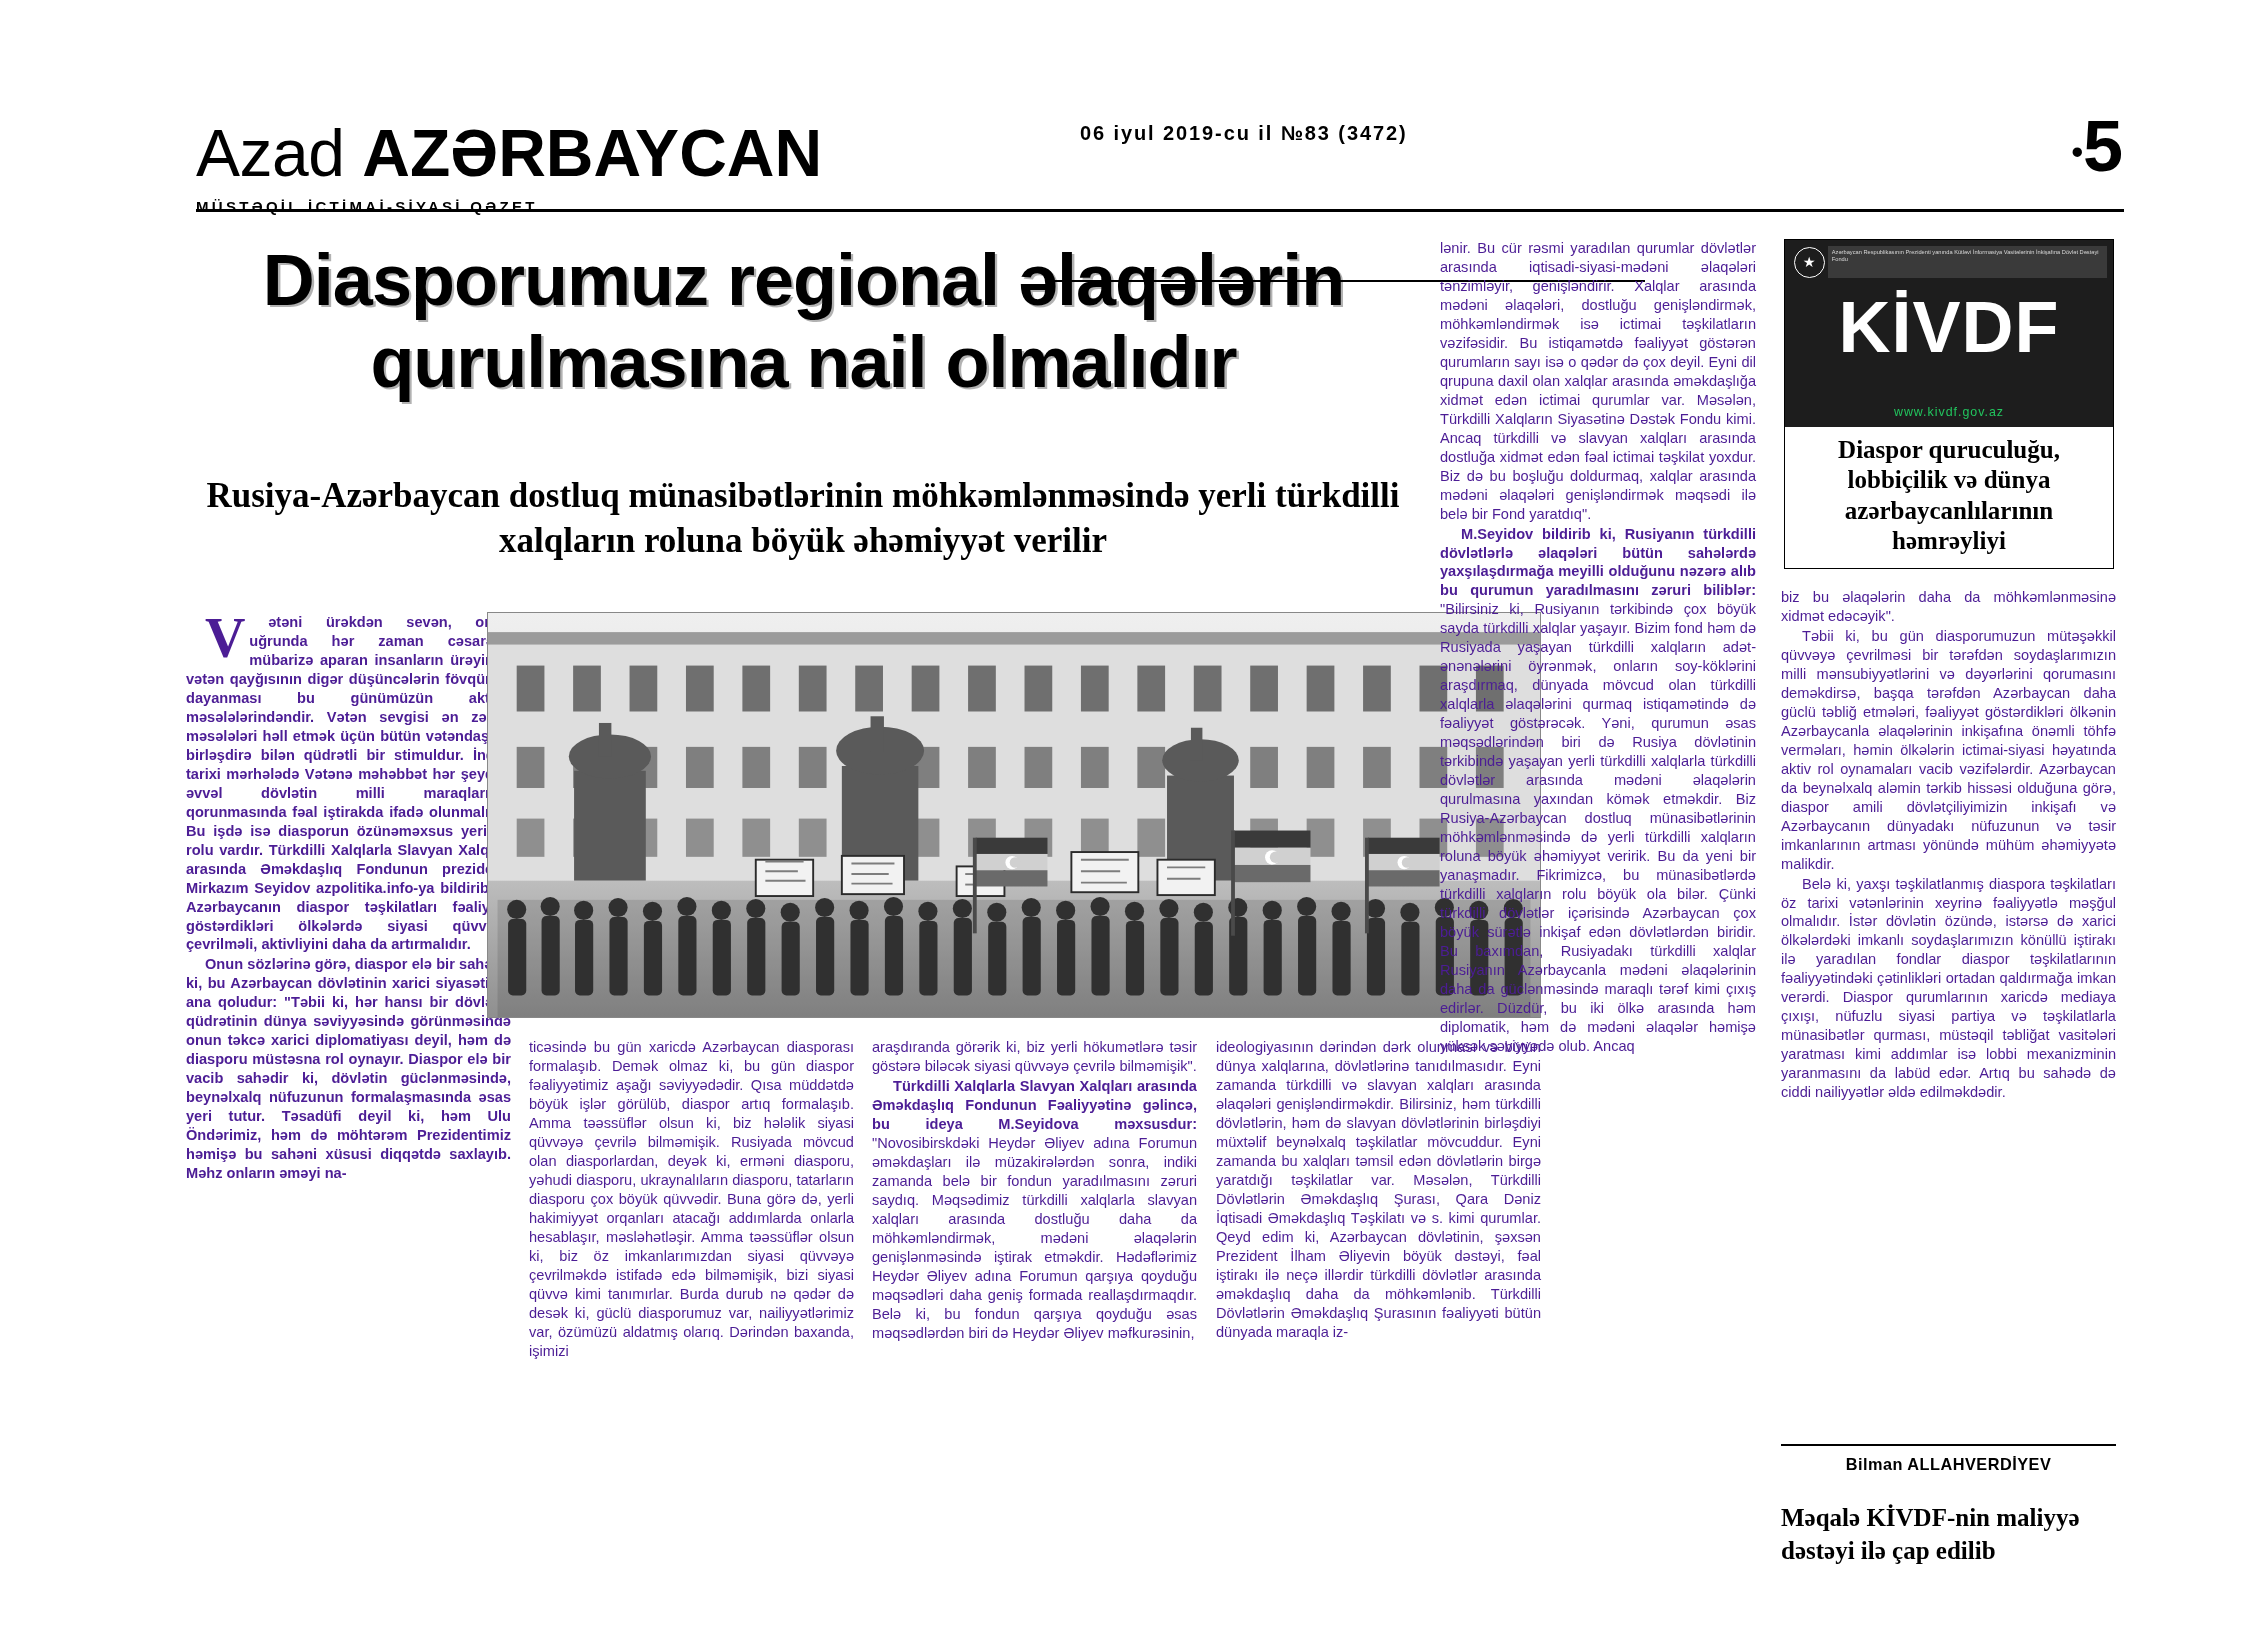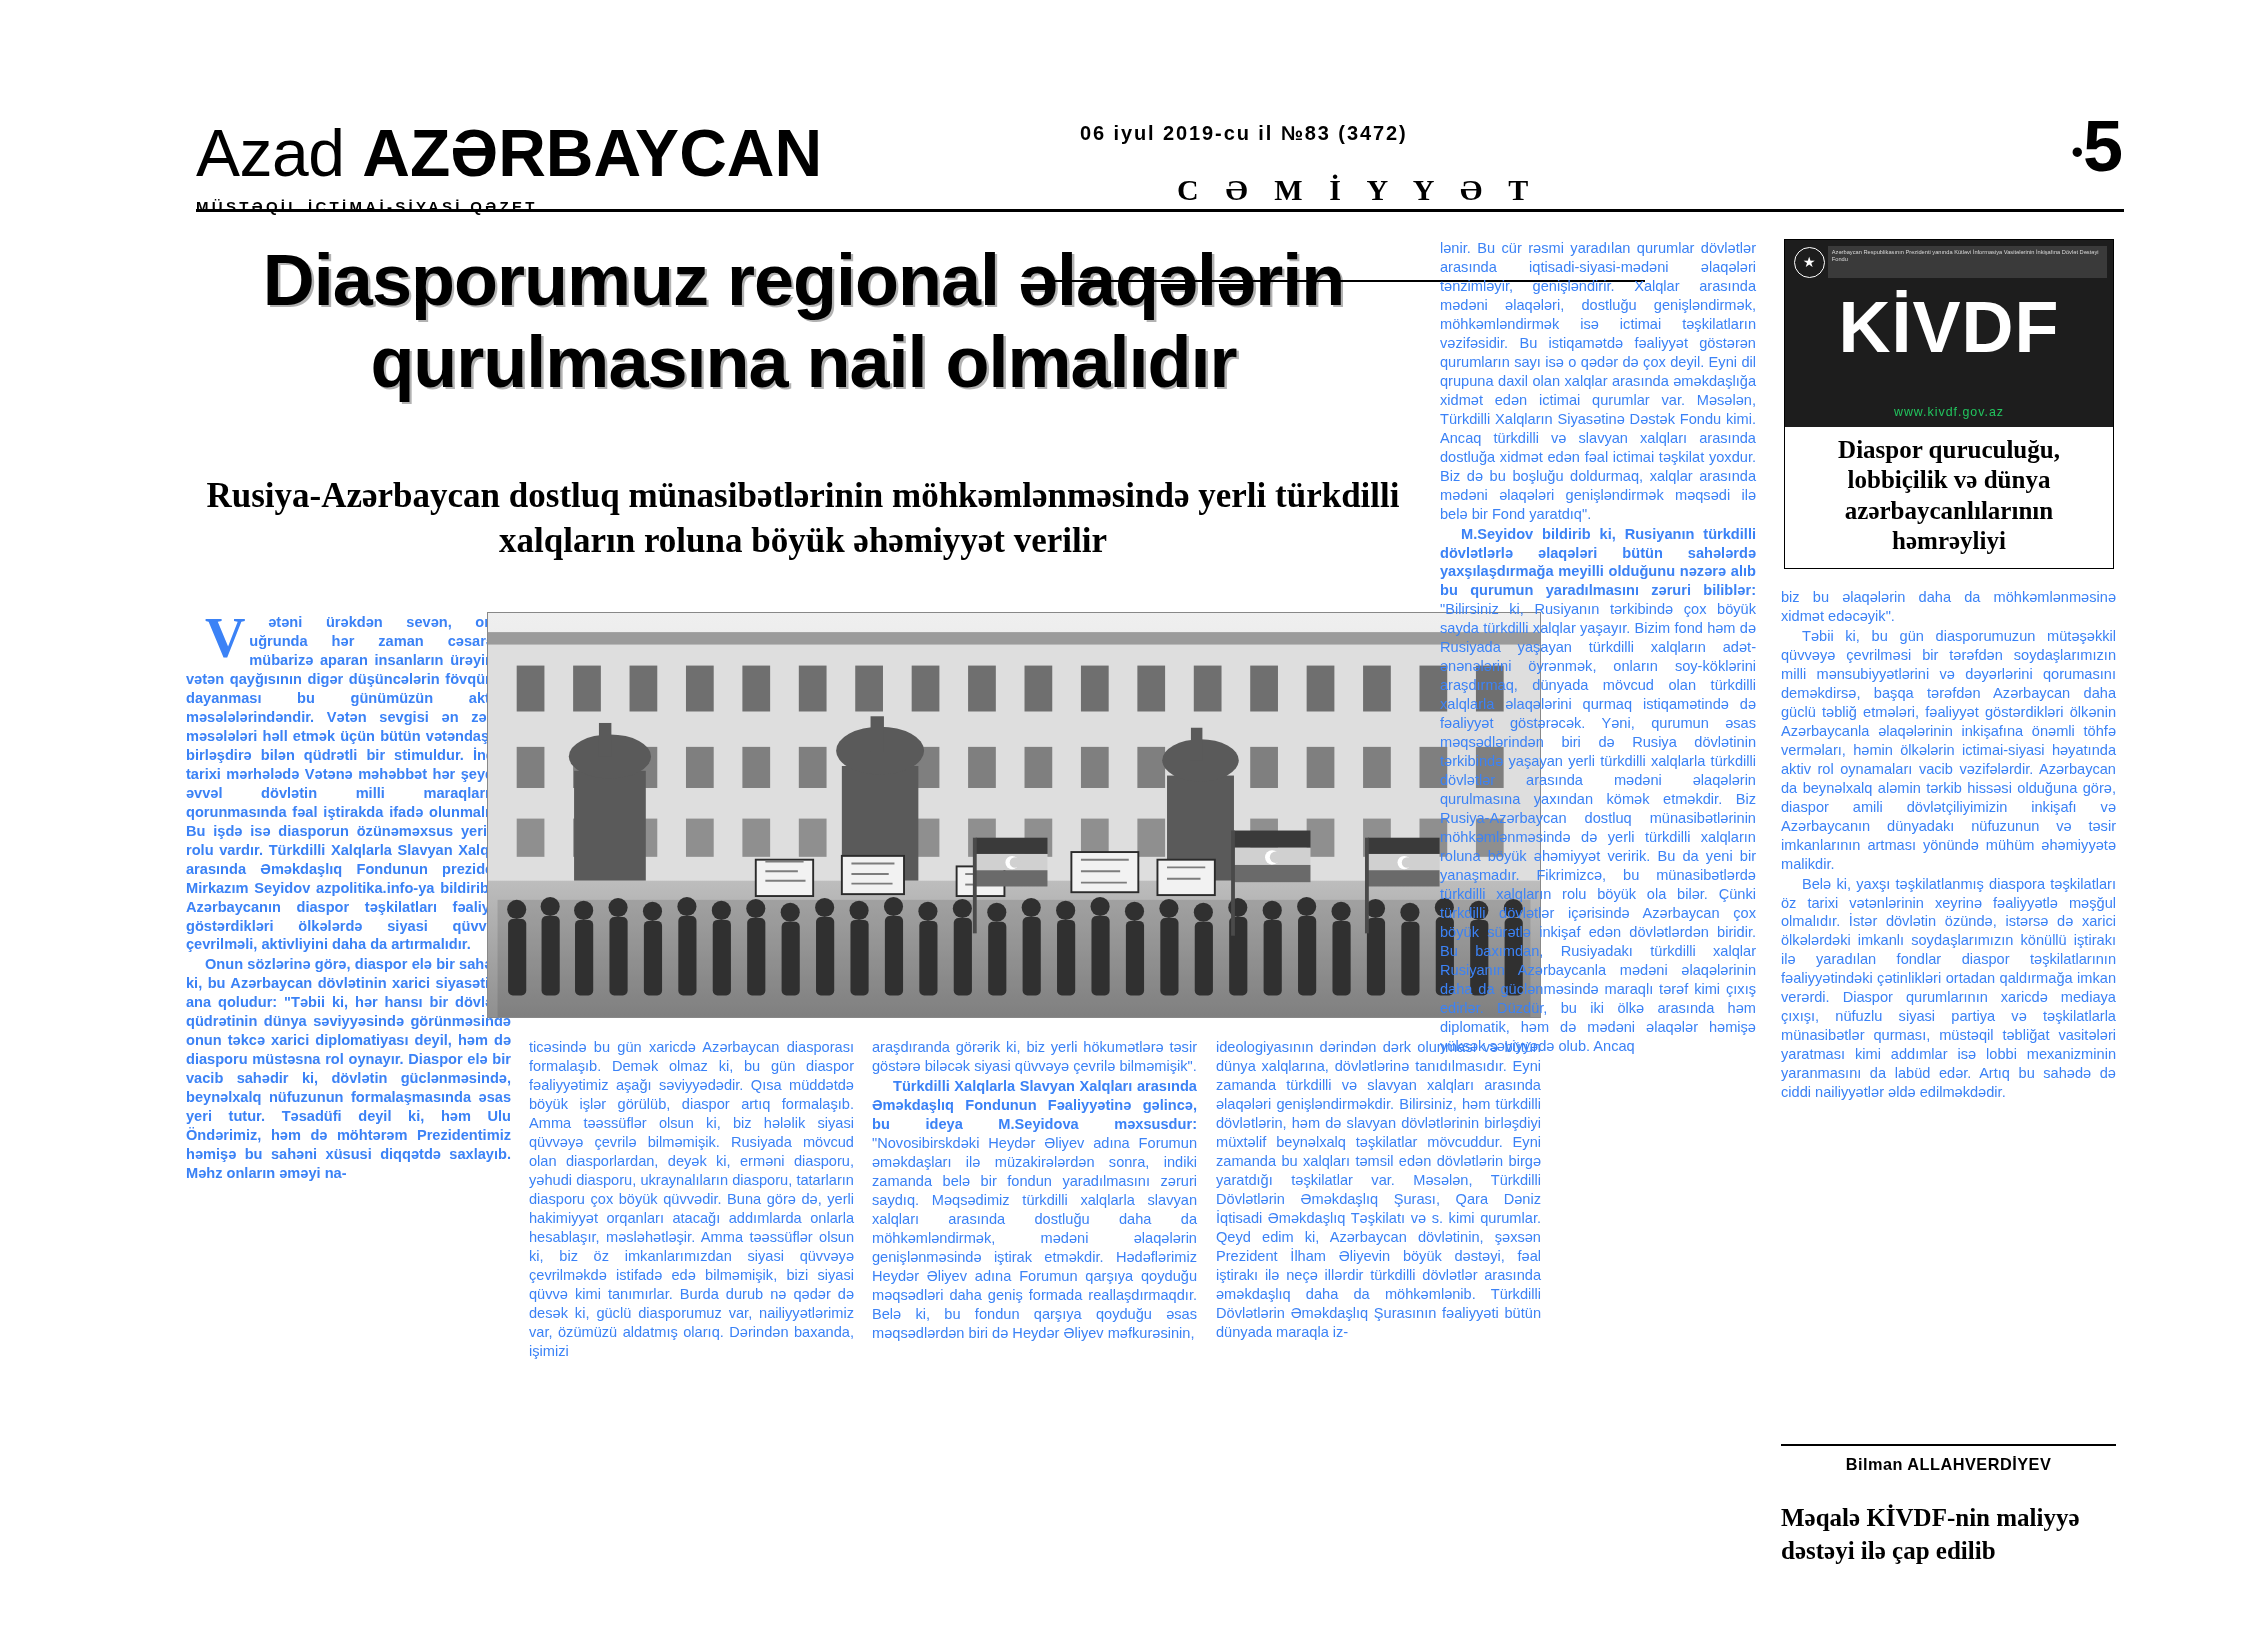--- a/index.html
+++ b/index.html
@@ -137,21 +137,21 @@
     line-height: 1.28;
   }
 
   
   .col {
     position: absolute;
     font-family: "Liberation Sans", sans-serif;
     font-size: 14.6px;
     line-height: 1.30;
     text-align: justify;
-    color: #3b82f6;
+    color: #4c1d95;
   }
   .col p {
     margin: 0 0 1px 0;
     text-indent: 21px;
   }
   .col p.noindent { text-indent: 0; }
   .col b { font-weight: 700; }
 
   
   #col1 {
@@ -330,21 +330,20 @@
 
 <div class="page">
 
   <div class="masthead">
     <div class="brand-block">
       <div class="brand-line"><span>Azad </span><span class="bold">AZƏRBAYCAN</span></div>
       <div class="brand-sub">MÜSTƏQİL İCTİMAİ-SİYASİ QƏZET</div>
     </div>
     <div class="issue-line">06 iyul 2019-cu il №83 (3472)</div>
     <div class="rule-brand"></div>
-    <div class="section-title">C Ə M İ Y Y Ə T</div>
     <div class="page-number"><span class="dot">•</span><span>5</span></div>
   </div>
   <div class="rule-under-masthead"></div>
 
   <div class="headline">
     <div>Diasporumuz regional əlaqələrin</div>
     <div>qurulmasına nail olmalıdır</div>
   </div>
   <div class="subhead">Rusiya-Azərbaycan dostluq münasibətlərinin möhkəmlənməsində yerli türkdilli xalqların roluna böyük əhəmiyyət verilir</div>
 

